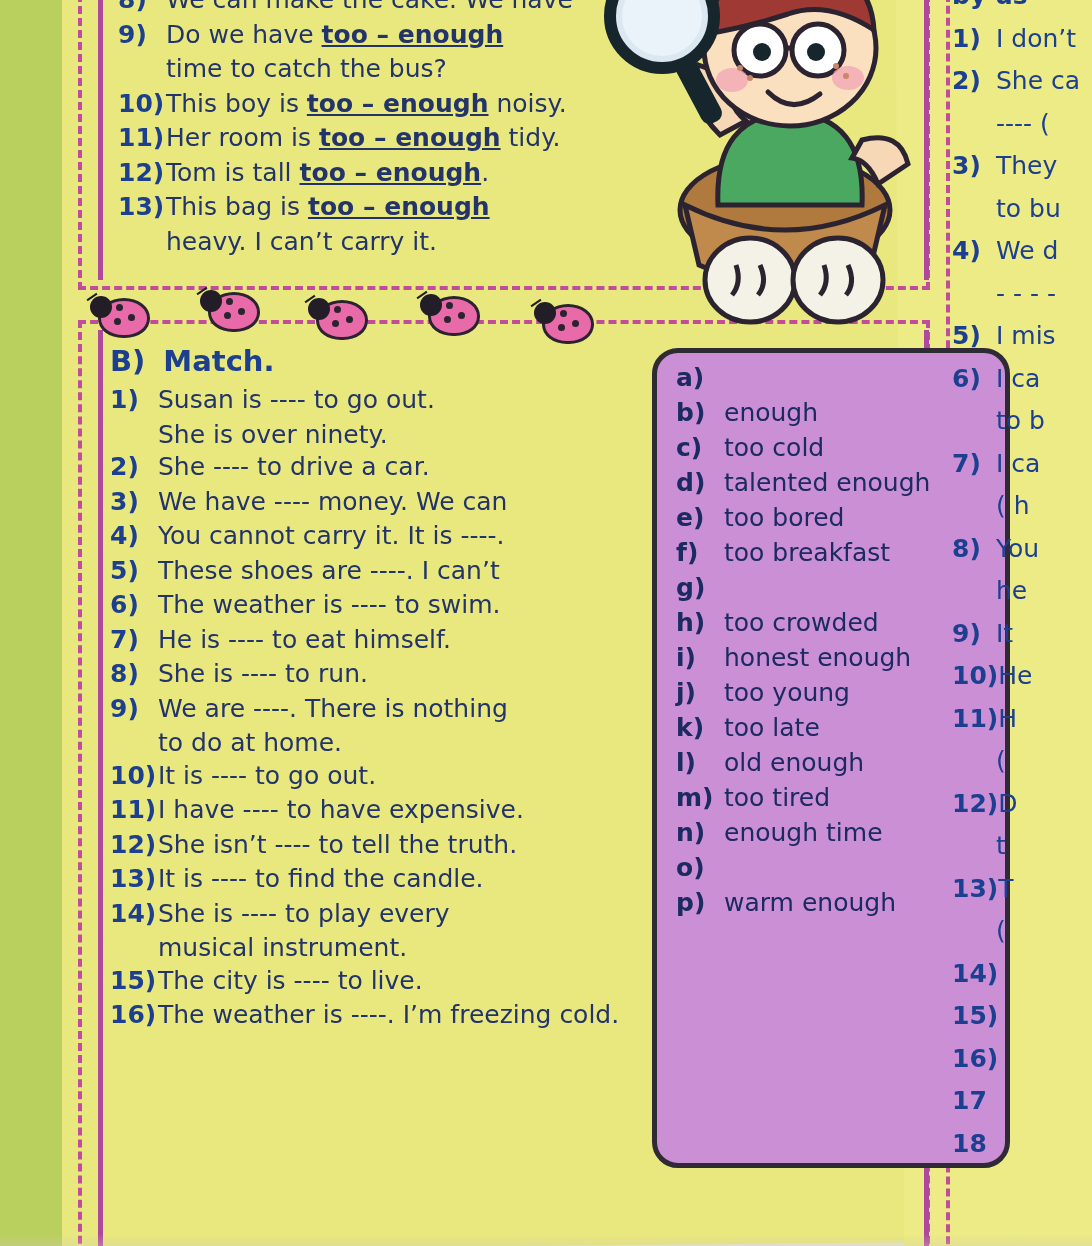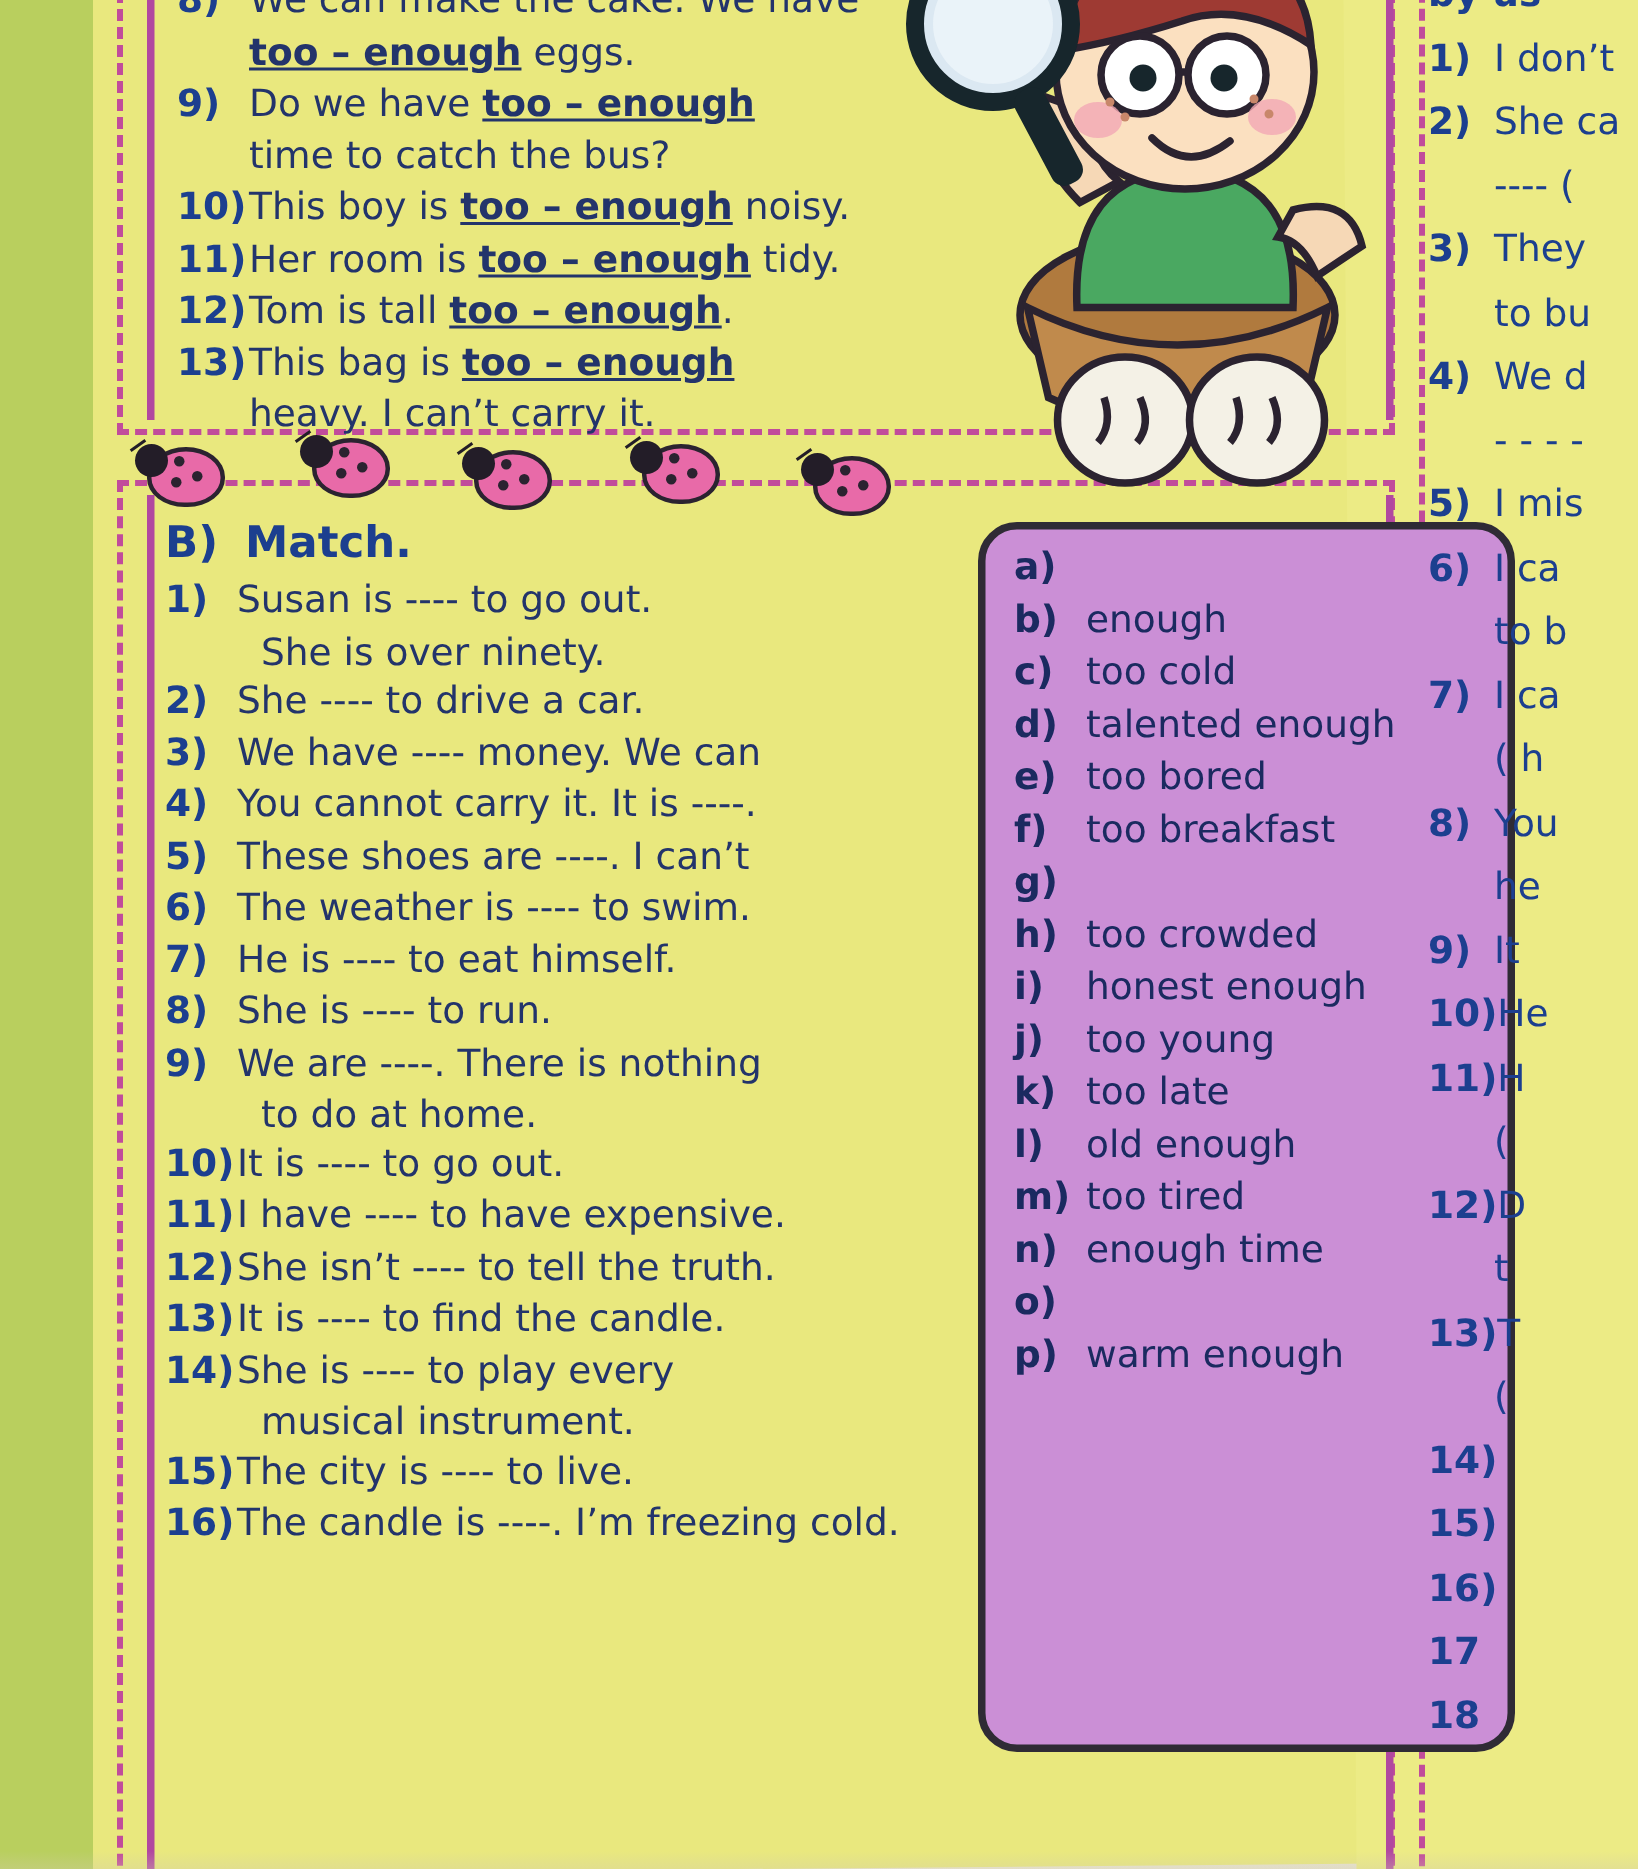--- a/index.html
+++ b/index.html
@@ -94,21 +94,21 @@
   }
   .num {
     font-weight: bold;
     color: #1c3f8f;
     min-width: 48px;
     text-align: left;
     flex: 0 0 auto;
   }
   .txt { flex: 1 1 auto; }
   .u { text-decoration: underline; font-weight: bold; }
-  .cont { margin-left: 64px; }
+  .cont { margin-left: 48px; }
 
   
   .sec-head {
     position: absolute;
     color: #1c3f8f;
     font-weight: bold;
     font-size: 29px;
   }
   .sec-head .letter { margin-right: 18px; }
 
@@ -223,24 +223,20 @@
   <div class="vline" style="left:98px; top:330px; height:930px;"></div>
   <div class="vline" style="left:924px; top:-20px; height:300px;"></div>
   <div class="vline" style="left:924px; top:330px; height:930px;"></div>
 
   <div class="q-list" id="sectionA" style="left:118px; top:-16px; width:510px;">
       <div class="row">
         <span class="num">8)</span>
         <span class="txt">We can make the cake. We have</span>
       </div>
       <div class="row">
-        <span class="num"></span>
-        <span class="txt"><span class="u">too – enough</span> eggs.</span>
-      </div>
-      <div class="row">
         <span class="num">9)</span>
         <span class="txt">Do we have <span class="u">too – enough</span></span>
       </div>
       <div class="row">
         <span class="num"></span>
         <span class="txt">time to catch the bus?</span>
       </div>
       <div class="row">
         <span class="num">10)</span>
         <span class="txt">This boy is <span class="u">too – enough</span> noisy.</span>
@@ -412,21 +408,21 @@
         <span class="num">14)</span>
         <span class="txt">She is ---- to play every</span>
       </div>
       <div class="cont">musical instrument.</div>
       <div class="row">
         <span class="num">15)</span>
         <span class="txt">The city is ---- to live.</span>
       </div>
       <div class="row">
         <span class="num">16)</span>
-        <span class="txt">The candle is ----. I’m freezing cold.</span>
+        <span class="txt">The weather is ----. I’m freezing cold.</span>
       </div>
     </div>
 
   <div class="purple-box"></div>
   <div class="opt-list" id="options">
       <div class="opt">
         <span class="lab">a)</span>
       </div>
       <div class="opt">
         <span class="lab">b)</span>

